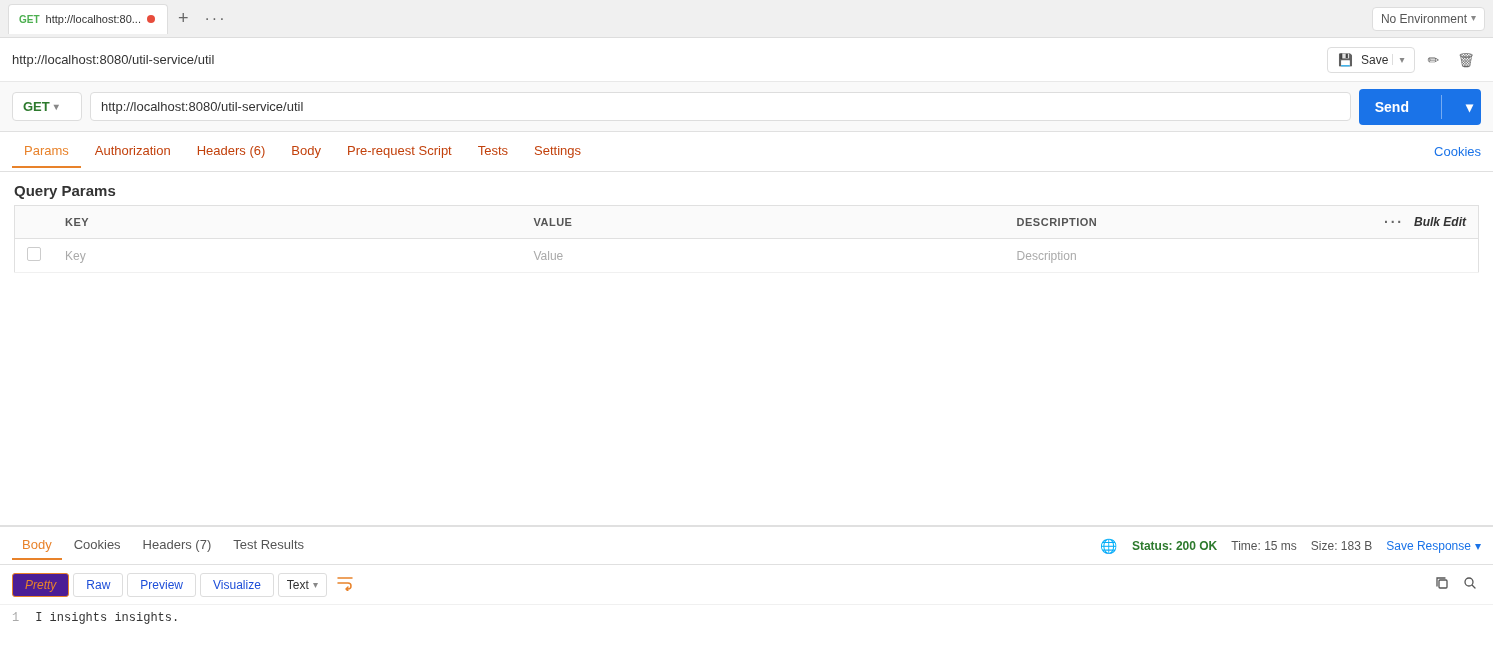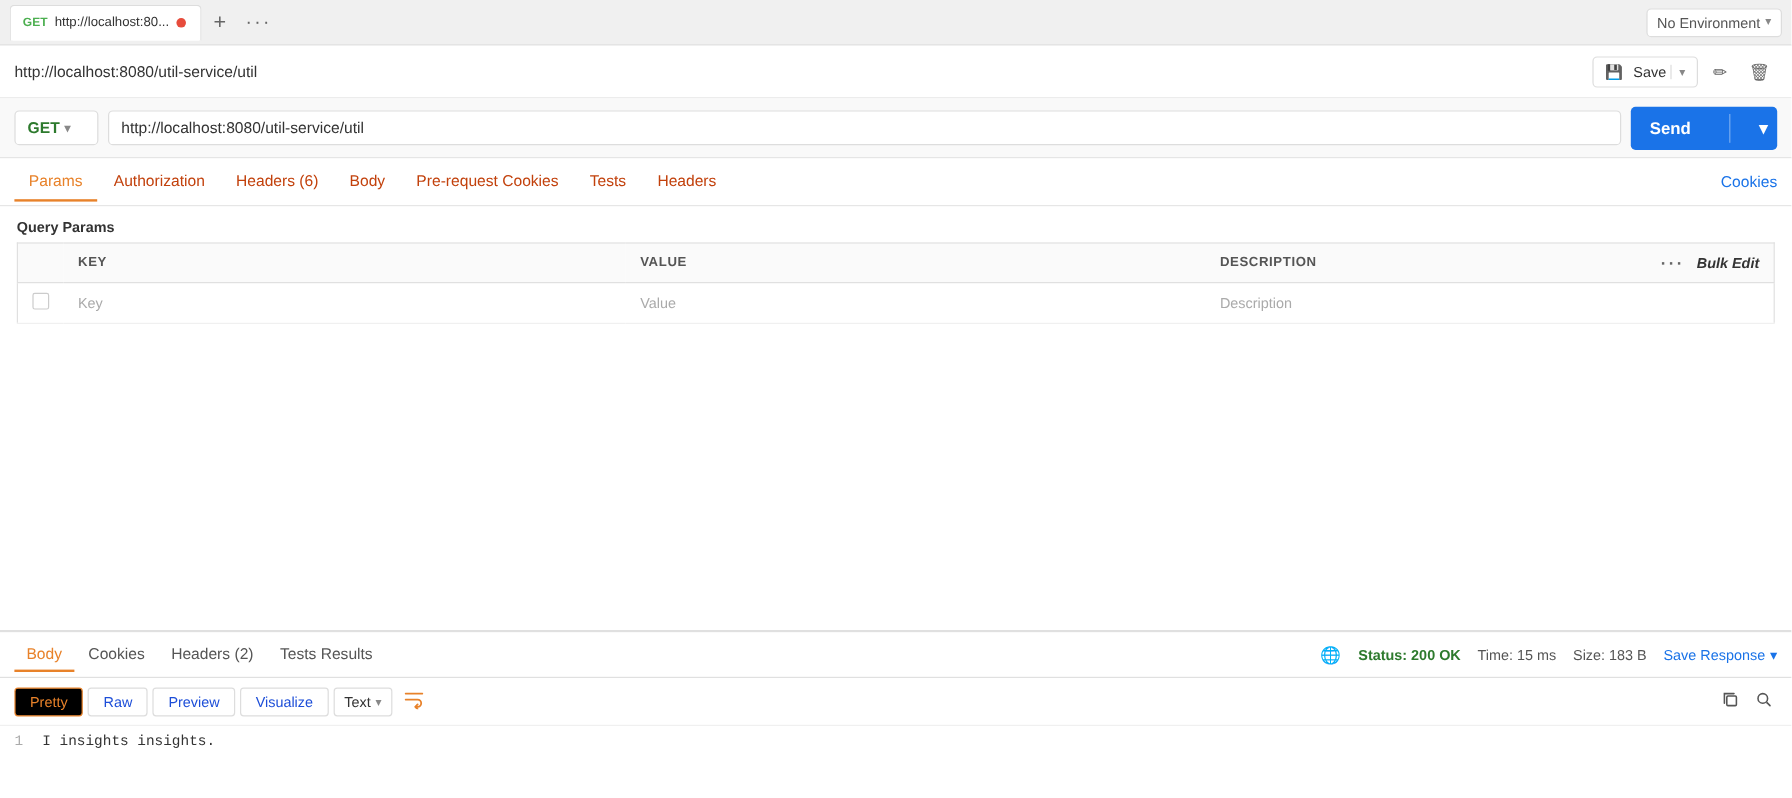--- a/index.html
+++ b/index.html
@@ -73,21 +73,21 @@
     }
     .req-tab {
       padding: 8px 12px; font-size: 13px; color: #c2410c; cursor: pointer; border-bottom: 2px solid transparent;
       text-decoration: none;
     }
     .req-tab.active { color: #e8822a; border-bottom: 2px solid #e8822a; }
     .cookies-link { margin-left: auto; color: #1a73e8; font-size: 13px; cursor: pointer; text-decoration: none; }
 
     
     .query-params-section { padding: 10px 14px 4px; background: #fff; }
-    .query-params-title { font-size: 12px; font-weight: 600; color: #333; margin-bottom: 6px; }
+    .query-params-title { font-size: 15px; font-weight: 600; color: #333; margin-bottom: 6px; }
 
     
     .params-table { width: 100%; border-collapse: collapse; border: 1px solid #e0e0e0; }
     .params-table th {
       text-align: left; padding: 8px 12px; font-size: 11px; font-weight: 600; color: #555;
       border-bottom: 1px solid #e0e0e0; background: #fafafa; letter-spacing: 0.5px;
     }
     .params-table td { padding: 8px 12px; font-size: 12px; color: #aaa; border-bottom: 1px solid #f0f0f0; }
     .params-table .checkbox-col { width: 36px; }
     .params-table .key-col { width: 32%; }
@@ -119,21 +119,21 @@
 
     
     .response-toolbar {
       display: flex; align-items: center; padding: 6px 12px; background: #fff;
       border-bottom: 1px solid #f0f0f0; gap: 4px;
     }
     .format-btn {
       padding: 4px 12px; font-size: 12px; border: 1px solid #ddd; border-radius: 3px;
       background: #fff; cursor: pointer; color: #1d4ed8;
     }
-    .format-btn.active { background: #000000; border-color: #e8822a; color: #e8822a; font-weight: 500; }
+    .format-btn.active { background: #4c1d95; border-color: #e8822a; color: #e8822a; font-weight: 500; font-style: italic; }
     .format-btn.plain { background: #fff; }
     .text-format-select {
       display: flex; align-items: center; gap: 4px; border: 1px solid #ddd; border-radius: 3px;
       padding: 4px 8px; background: #fff; cursor: pointer; font-size: 12px; color: #333;
     }
     .wrap-btn { background: none; border: none; cursor: pointer; font-size: 14px; color: #e8822a; padding: 4px 6px; }
     .response-icons { margin-left: auto; display: flex; gap: 6px; }
     .resp-icon-btn { background: none; border: none; cursor: pointer; font-size: 14px; color: #555; padding: 4px; }
 
     
@@ -189,23 +189,23 @@
       <span>▾</span>
     </span>
   </button>
 </div>
 
 <div class="req-tabs">
   <a class="req-tab active">Params</a>
   <a class="req-tab">Authorization</a>
   <a class="req-tab">Headers (6)</a>
   <a class="req-tab">Body</a>
-  <a class="req-tab">Pre-request Cookies</a>
+  <a class="req-tab">Pre-request Script</a>
   <a class="req-tab">Tests</a>
-  <a class="req-tab">Headers</a>
+  <a class="req-tab">Settings</a>
   <a class="cookies-link">Cookies</a>
 </div>
 
 <div class="query-params-section">
   <div class="query-params-title">Query Params</div>
   <table class="params-table">
     <thead>
       <tr>
         <th class="checkbox-col"></th>
         <th class="key-col">KEY</th>
@@ -238,22 +238,22 @@
   </table>
 </div>
 
 <div class="empty-area"></div>
 
 <div class="bottom-panel">
 
   <div class="bottom-tabs">
     <a class="bottom-tab active">Body</a>
     <a class="bottom-tab">Cookies</a>
-    <a class="bottom-tab">Headers (2)</a>
-    <a class="bottom-tab">Tests Results</a>
+    <a class="bottom-tab">Headers (7)</a>
+    <a class="bottom-tab">Test Results</a>
     <div class="bottom-tab-right">
       <span class="globe-icon">🌐</span>
       <span class="status-ok">Status: 200 OK</span>
       <span>Time: 15 ms</span>
       <span>Size: 183 B</span>
       <div class="save-response-btn">
         <span>Save Response</span>
         <span>▾</span>
       </div>
     </div>

